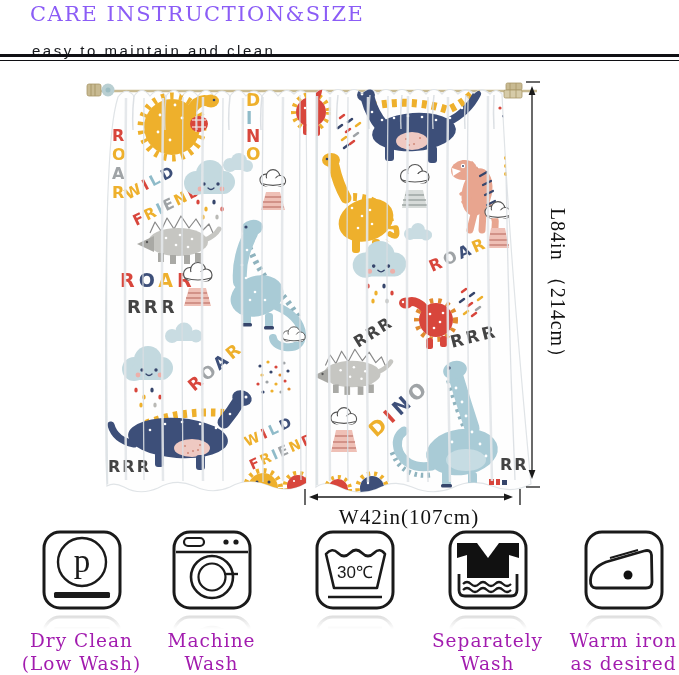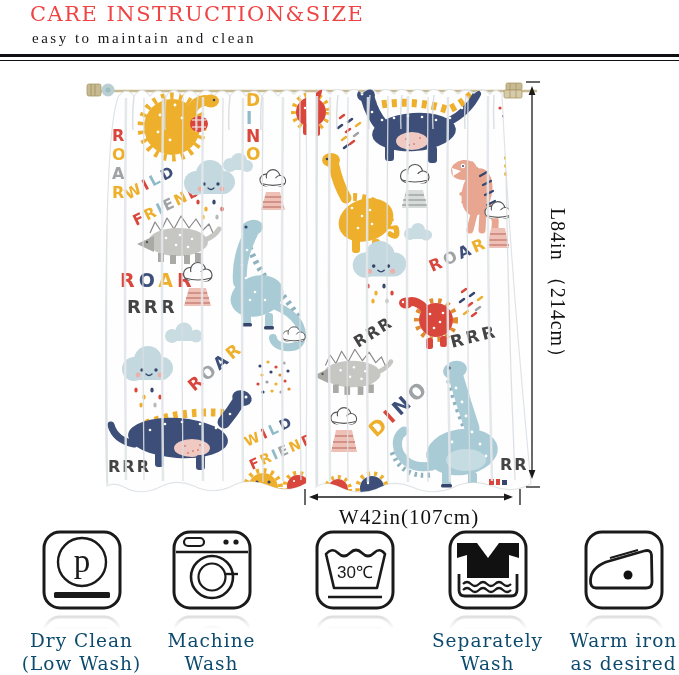--- a/index.html
+++ b/index.html
@@ -1,39 +1,39 @@
 <!DOCTYPE html>
 <html><head>
 <meta charset="utf-8">
 <style>
   html,body{margin:0;padding:0;background:#fff;}
   .page{position:relative;width:679px;height:675px;background:#fff;overflow:hidden;
         font-family:"Liberation Serif",serif;color:#111;}
   
   .hdr{position:absolute;left:30px;top:0;}
-  .hdr h1{margin:2px 0 4px 0;font-family:"DejaVu Serif",serif;font-weight:normal;
-          font-size:21px;letter-spacing:1.5px;color:#ef4444;}
-  .hdr p{margin:3px 0 0 2px;font-family:Liberation Serif, serif;font-size:15px;
+  .hdr h1{margin:2px 0 16px 0;font-family:"DejaVu Serif",serif;font-weight:normal;
+          font-size:21px;letter-spacing:1.5px;color:#8b5cf6;}
+  .hdr p{margin:3px 0 0 2px;font-family:Liberation Sans, sans-serif;font-size:15px;
          letter-spacing:2.5px;color:#16181c;}
   .rule{position:absolute;left:0;right:0;top:54px;height:3px;
         border-top:3.5px solid #101014;border-bottom:1.8px solid #101014;}
   
   .figure{position:absolute;left:0;top:0;width:679px;height:675px;}
   .pw{font-family:"DejaVu Sans",sans-serif;font-weight:bold;fill:#444;}
   .dim{font-family:"Liberation Serif",serif;fill:#111;}
   
   .icons{position:absolute;top:528px;left:0;width:679px;height:147px;}
   .col{position:absolute;width:135px;text-align:center;}
   .col .ic svg{display:block;margin:0 auto;width:84px;height:84px;}
   .refl{height:18px;width:84px;margin:1px auto 0 auto;overflow:hidden;opacity:.22;
         -webkit-mask-image:linear-gradient(to bottom,rgba(0,0,0,.8),transparent 90%);
         mask-image:linear-gradient(to bottom,rgba(0,0,0,.8),transparent 90%);}
   .refl svg{display:block;width:84px;height:84px;transform:scaleY(-1) translateY(0px);}
   .lbl{margin-top:-2px;font-family:"DejaVu Serif",serif;font-size:18.5px;line-height:1.25;
-       letter-spacing:1px;color:#0c4a6e;}
+       letter-spacing:1px;color:#a21caf;}
   .ico{stroke:#1a1a1a;fill:none;}
 </style>
 </head>
 <body>
 
 <div class="page">
 
   <div class="hdr">
     <h1>CARE INSTRUCTION&amp;SIZE</h1>
     <p>easy to maintain and clean</p>

